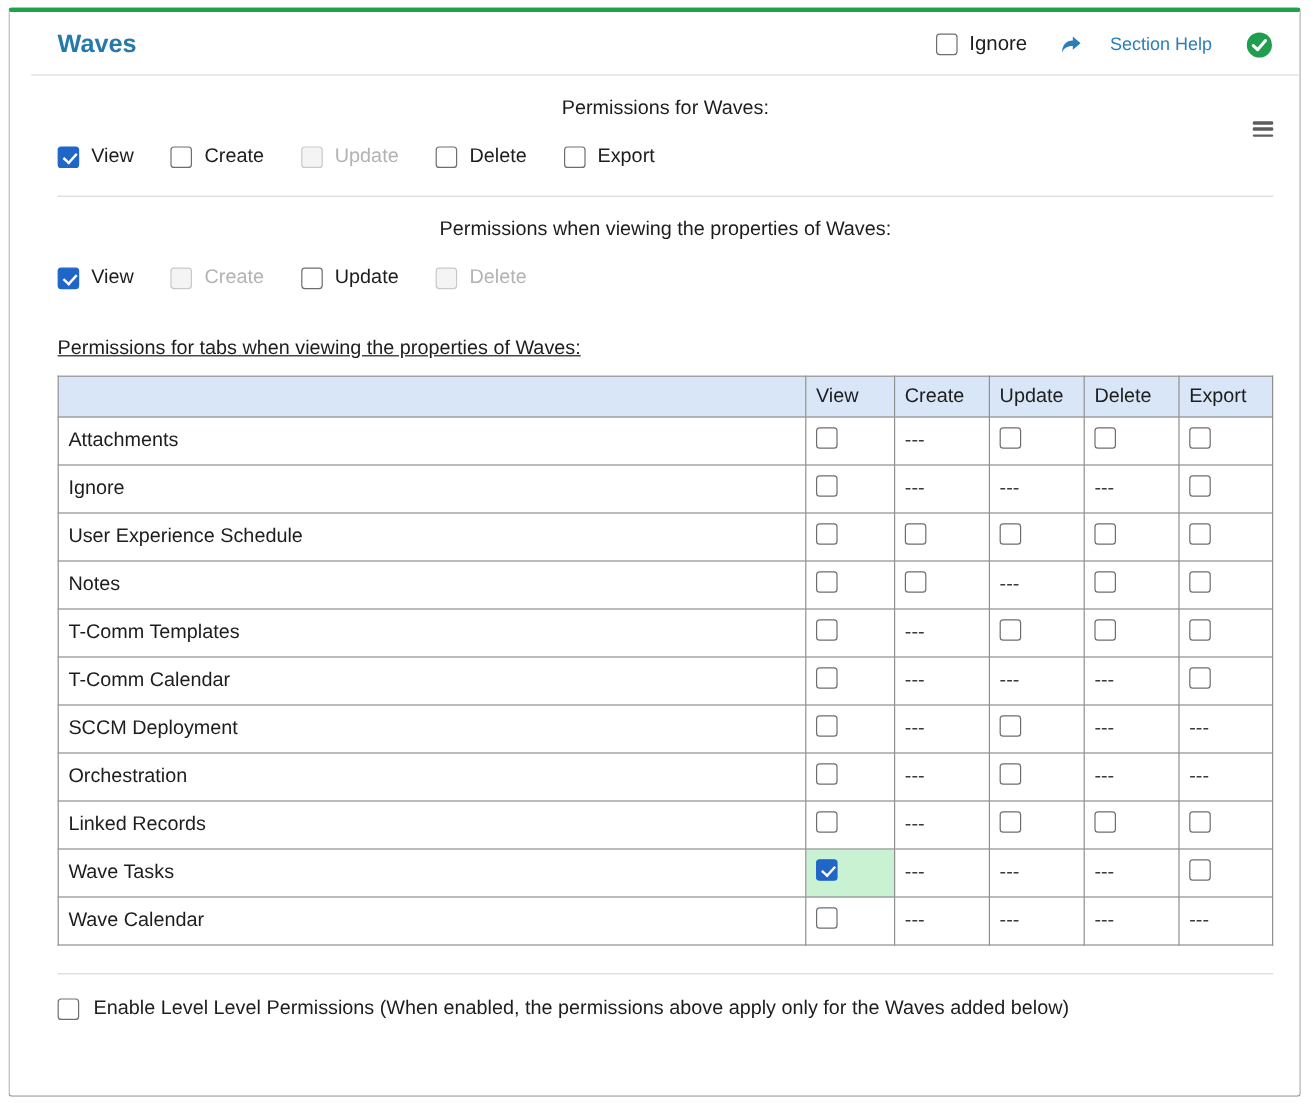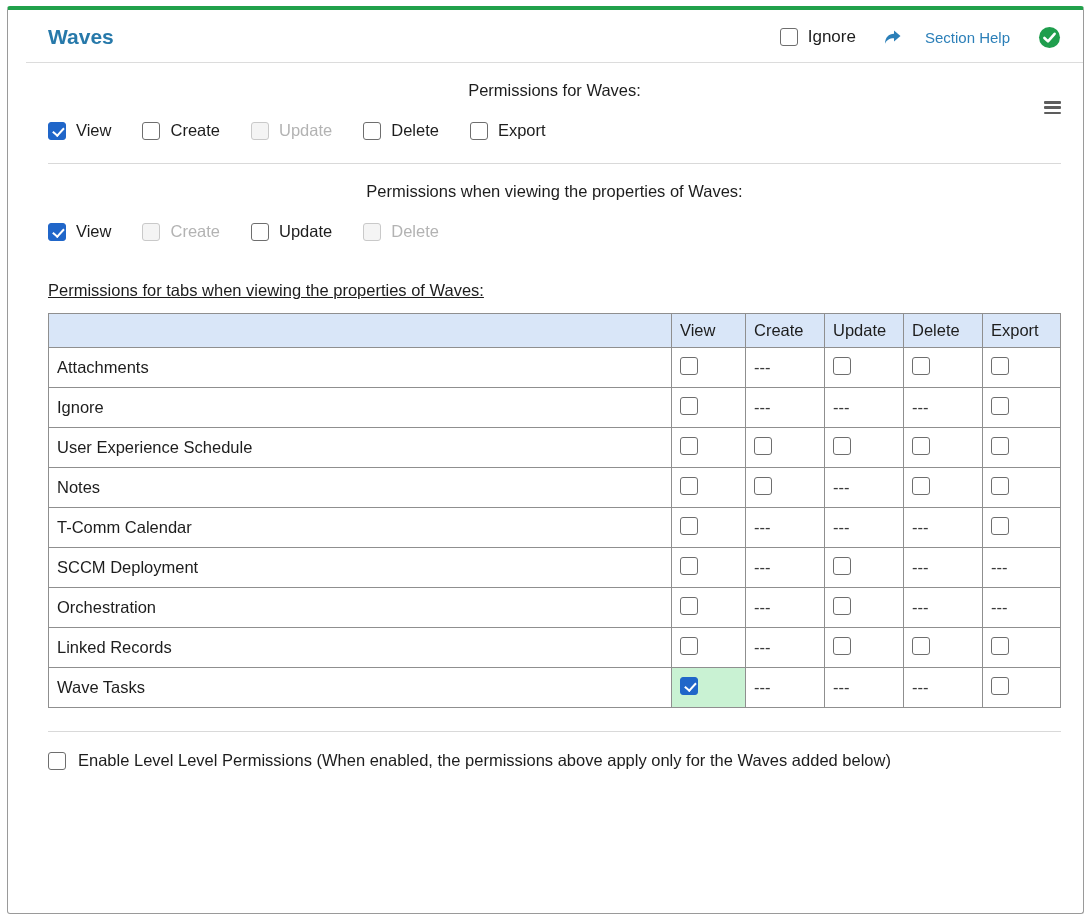--- a/index.html
+++ b/index.html
@@ -203,20 +203,28 @@
           </tr>
           <tr>
             <td>Notes</td>
             <td><span class="cb"></span></td>
             <td><span class="cb"></span></td>
             <td class="na">---</td>
             <td><span class="cb"></span></td>
             <td><span class="cb"></span></td>
           </tr>
           <tr>
+            <td>T-Comm Templates</td>
+            <td><span class="cb"></span></td>
+            <td class="na">---</td>
+            <td><span class="cb"></span></td>
+            <td><span class="cb"></span></td>
+            <td><span class="cb"></span></td>
+          </tr>
+          <tr>
             <td>T-Comm Calendar</td>
             <td><span class="cb"></span></td>
             <td class="na">---</td>
             <td class="na">---</td>
             <td class="na">---</td>
             <td><span class="cb"></span></td>
           </tr>
           <tr>
             <td>SCCM Deployment</td>
             <td><span class="cb"></span></td>
@@ -241,20 +249,28 @@
             <td><span class="cb"></span></td>
             <td><span class="cb"></span></td>
           </tr>
           <tr>
             <td>Wave Tasks</td>
             <td class="cell-checked"><span class="cb checked"></span></td>
             <td class="na">---</td>
             <td class="na">---</td>
             <td class="na">---</td>
             <td><span class="cb"></span></td>
+          </tr>
+          <tr>
+            <td>Wave Calendar</td>
+            <td><span class="cb"></span></td>
+            <td class="na">---</td>
+            <td class="na">---</td>
+            <td class="na">---</td>
+            <td class="na">---</td>
           </tr>
         </tbody>
     </table>
   </div>
 
   <div class="panel-footer">
     <hr class="divider" style="margin-top:23px;">
     <label class="footer-row">
       <span class="cb" id="olp-cb"></span>
       <span>Enable Level Level Permissions (When enabled, the permissions above apply only for the Waves added below)</span>

